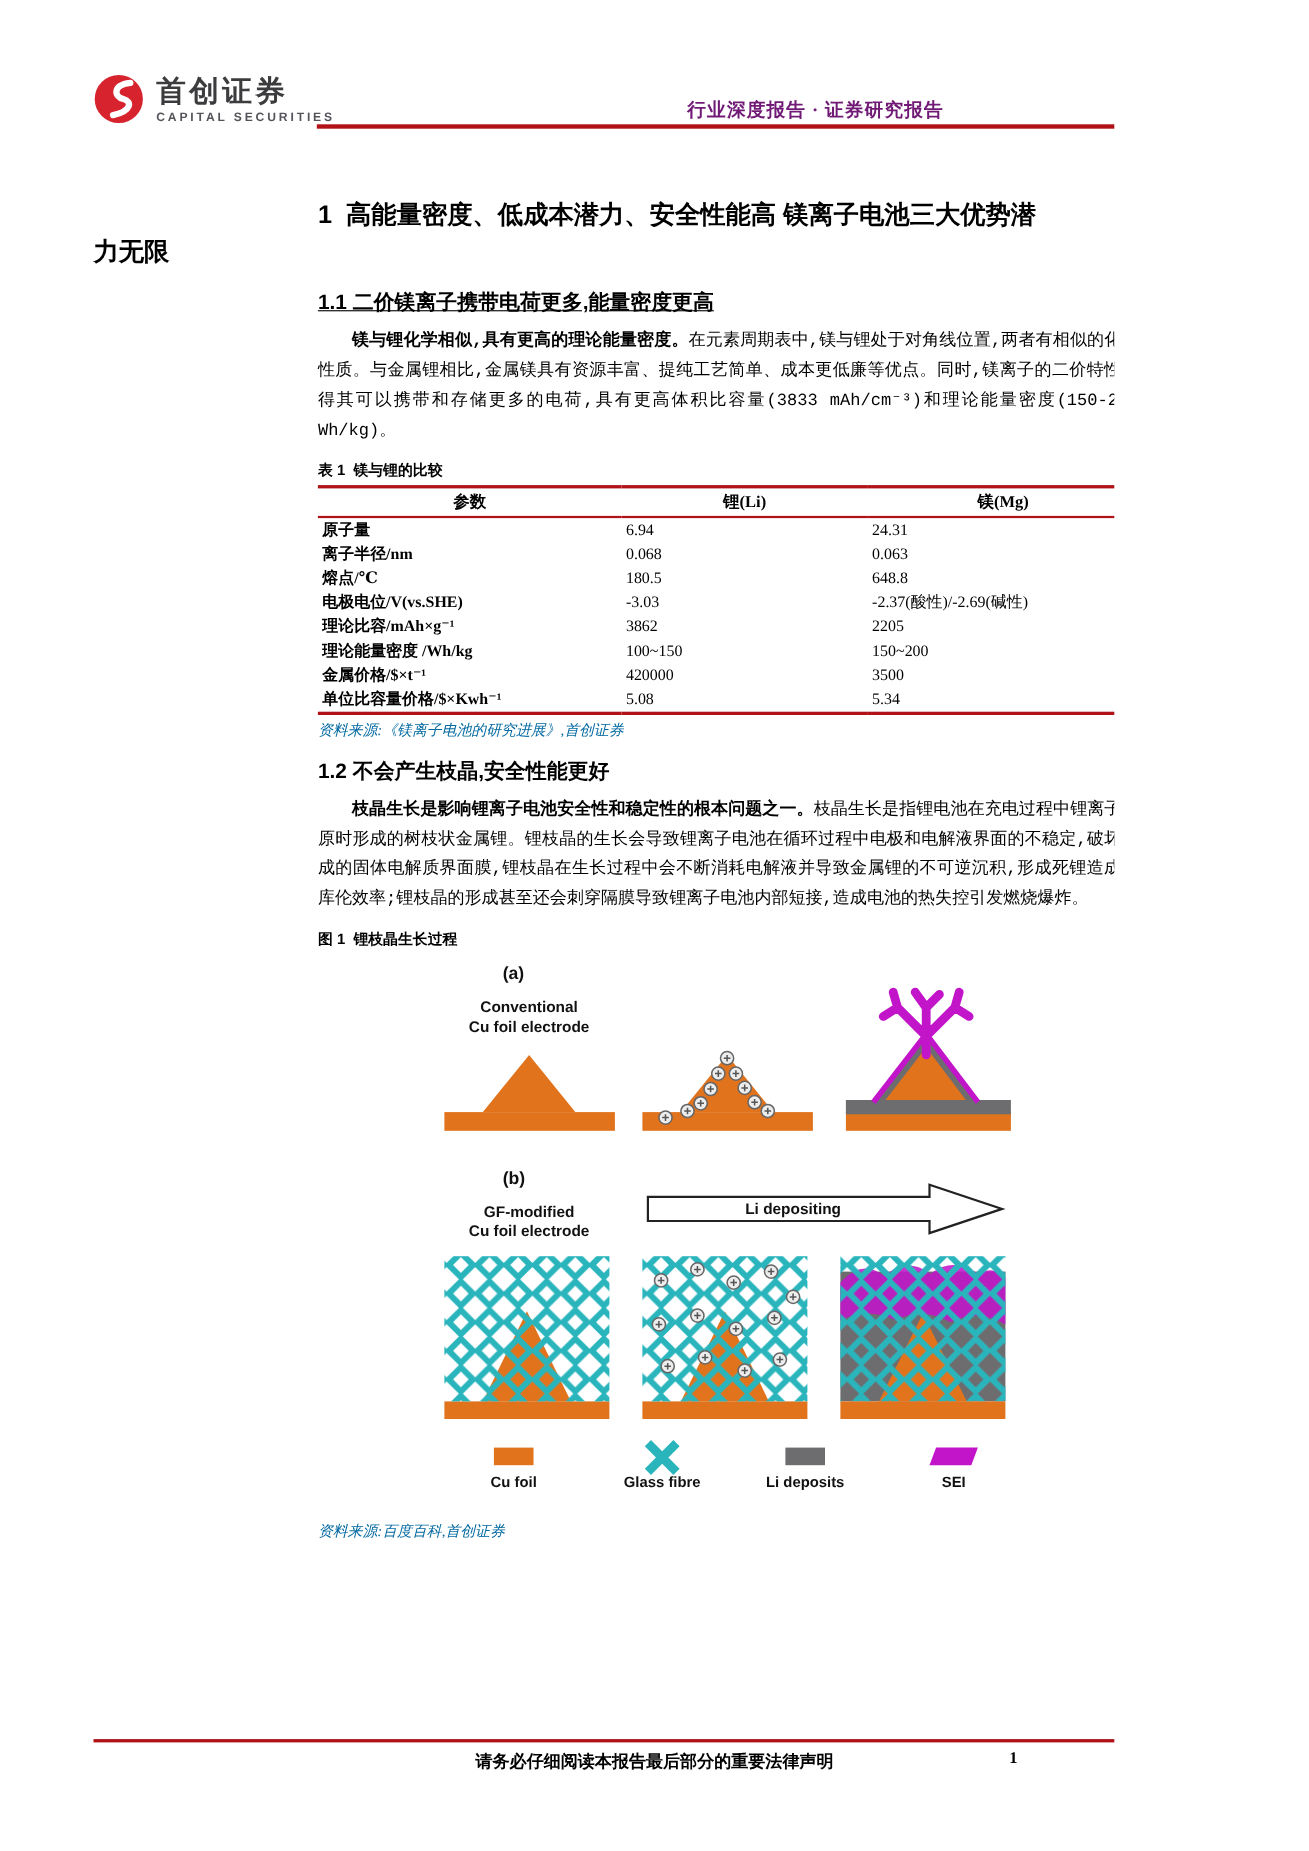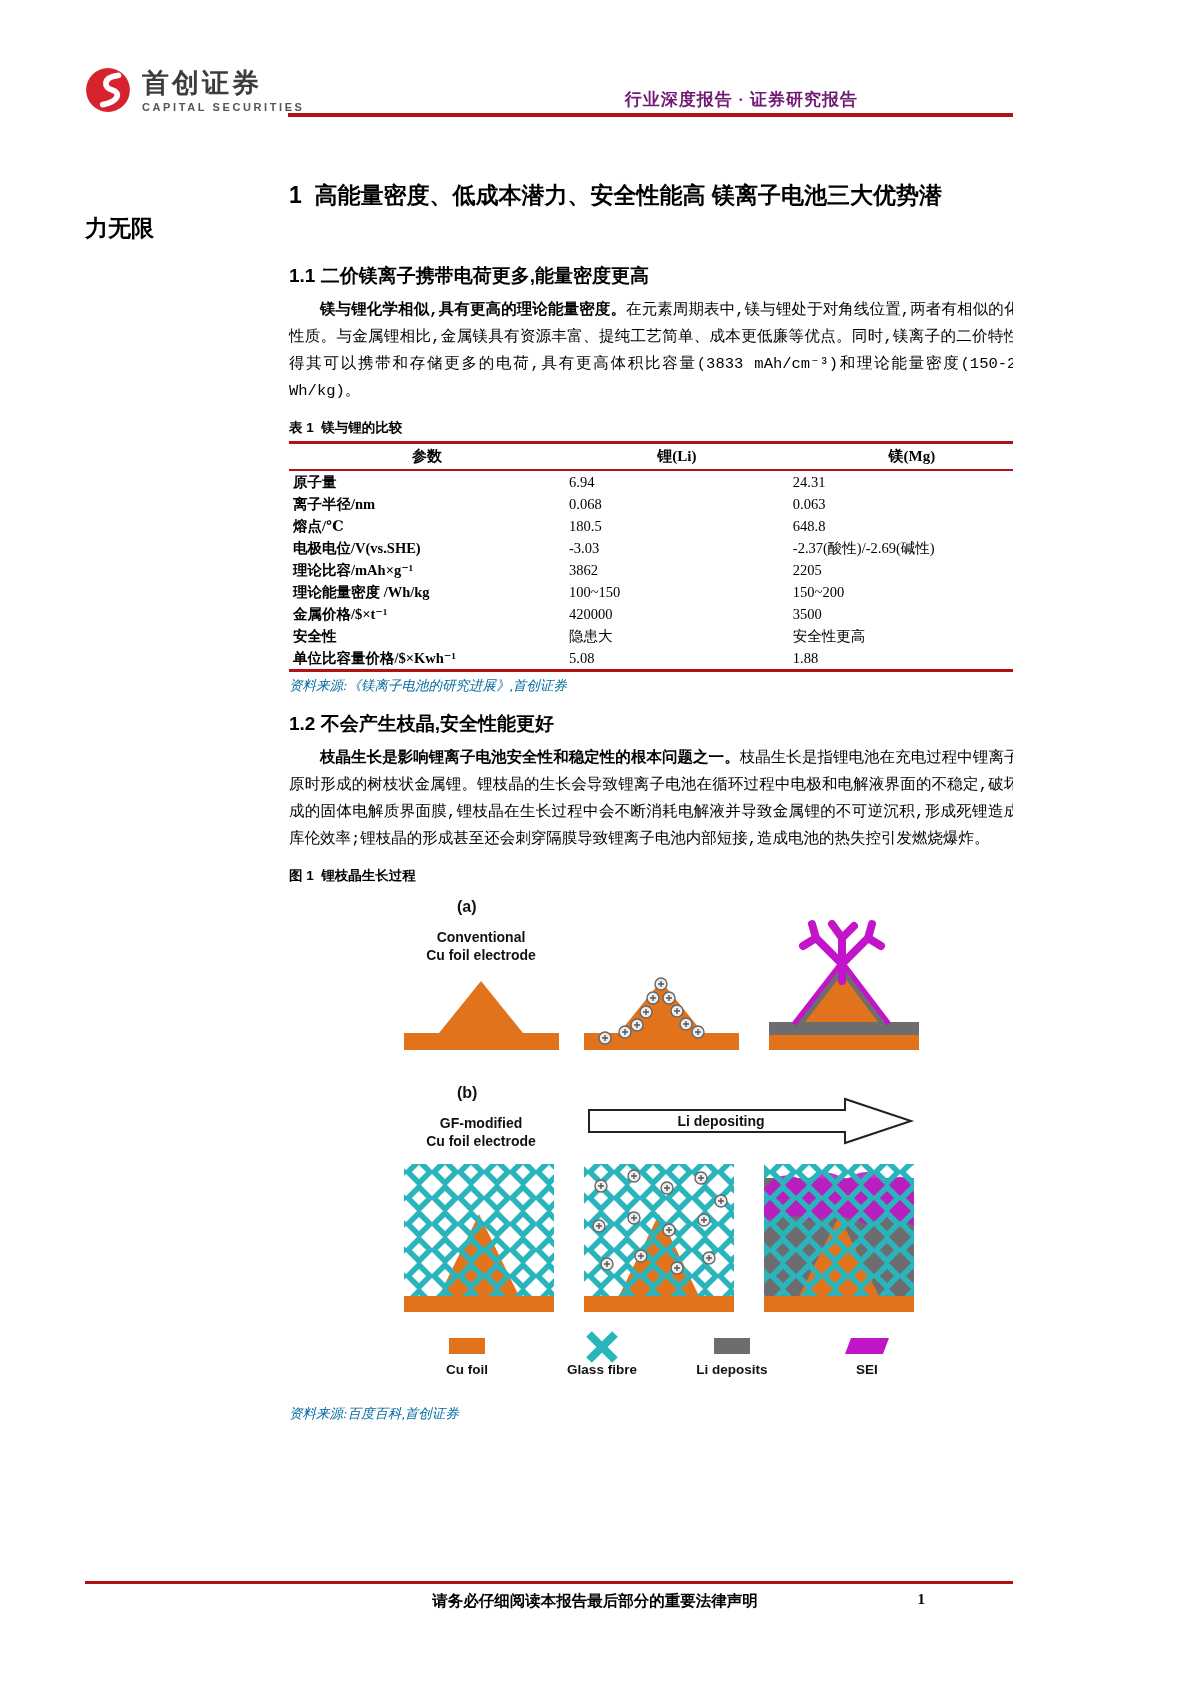--- a/index.html
+++ b/index.html
@@ -15,21 +15,21 @@
   .brand-cn { font-family:"Liberation Sans","DejaVu Sans",sans-serif; font-weight:bold; font-size:27px; color:#3c3c3e; letter-spacing:3px; line-height:30px; }
   .brand-en { font-family:"Liberation Sans","DejaVu Sans",sans-serif; font-size:11px; color:#54555a; letter-spacing:2.6px; margin-top:3px; font-weight:bold; }
   .report-type { position:absolute; right:155px; top:88px; font-size:17px; font-weight:bold; color:#701a75; letter-spacing:1px; }
   .header-rule { position:absolute; left:288px; top:113px; width:747px; height:4px; background:var(--accent-red); }
 
   
   .main { position:absolute; left:289px; top:175px; width:746px; }
   .h1 { font-family:"Liberation Sans","DejaVu Sans",sans-serif; font-weight:bold; font-size:23px; line-height:40px; white-space:pre-wrap; }
   .h1-overflow { position:absolute; left:85px; top:213px; font-family:"Liberation Sans","DejaVu Sans",sans-serif; font-weight:bold; font-size:23px; }
   .h2 { font-family:"Liberation Sans","DejaVu Sans",sans-serif; font-weight:bold; font-size:19px; line-height:30px; }
-  .h2-first { margin-top:46px; }
+  .h2-first { margin-top:46px;text-decoration:underline; }
   .h2-second { margin-top:14px; }
   .para { font-size:15.5px; line-height:27px; text-align:justify; text-indent:2em; margin-top:6px;font-family:Liberation Mono, monospace; }
   .para .lead { font-weight:bold; }
 
   .blk-caption { font-family:"Liberation Sans","DejaVu Sans",sans-serif; font-weight:bold; font-size:13.5px; margin-top:13px; line-height:20px; white-space:pre-wrap; }
 
   table.cmp { width:100%; border-collapse:collapse; margin-top:3px; font-size:14.5px;
               border-top:3px solid var(--accent-red); border-bottom:3px solid var(--accent-red); }
   table.cmp th { border-bottom:2px solid var(--accent-red); padding:3px 4px; font-size:15px; font-weight:bold; text-align:center; }
   table.cmp td { text-align:left; padding:1px 4px; line-height:20px; }
@@ -119,28 +119,23 @@
             <td>理论能量密度 /Wh/kg</td>
             <td>100~150</td>
             <td>150~200</td>
           </tr>
           <tr>
             <td>金属价格/$×t⁻¹</td>
             <td>420000</td>
             <td>3500</td>
           </tr>
           <tr>
-            <td>安全性</td>
-            <td>隐患大</td>
-            <td>安全性更高</td>
-          </tr>
-          <tr>
             <td>单位比容量价格/$×Kwh⁻¹</td>
             <td>5.08</td>
-            <td>1.88</td>
+            <td>5.34</td>
           </tr>
         </tbody>
     </table>
 
     <div class="source-note">资料来源:《镁离子电池的研究进展》,首创证券</div>
 
     <div class="h2 h2-second">1.2 不会产生枝晶,安全性能更好</div>
 
     <p class="para"><span class="lead">枝晶生长是影响锂离子电池安全性和稳定性的根本问题之一。</span><span>枝晶生长是指锂电池在充电过程中锂离子还原时形成的树枝状金属锂。锂枝晶的生长会导致锂离子电池在循环过程中电极和电解液界面的不稳定,破坏生成的固体电解质界面膜,锂枝晶在生长过程中会不断消耗电解液并导致金属锂的不可逆沉积,形成死锂造成低库伦效率;锂枝晶的形成甚至还会刺穿隔膜导致锂离子电池内部短接,造成电池的热失控引发燃烧爆炸。</span></p>
 

